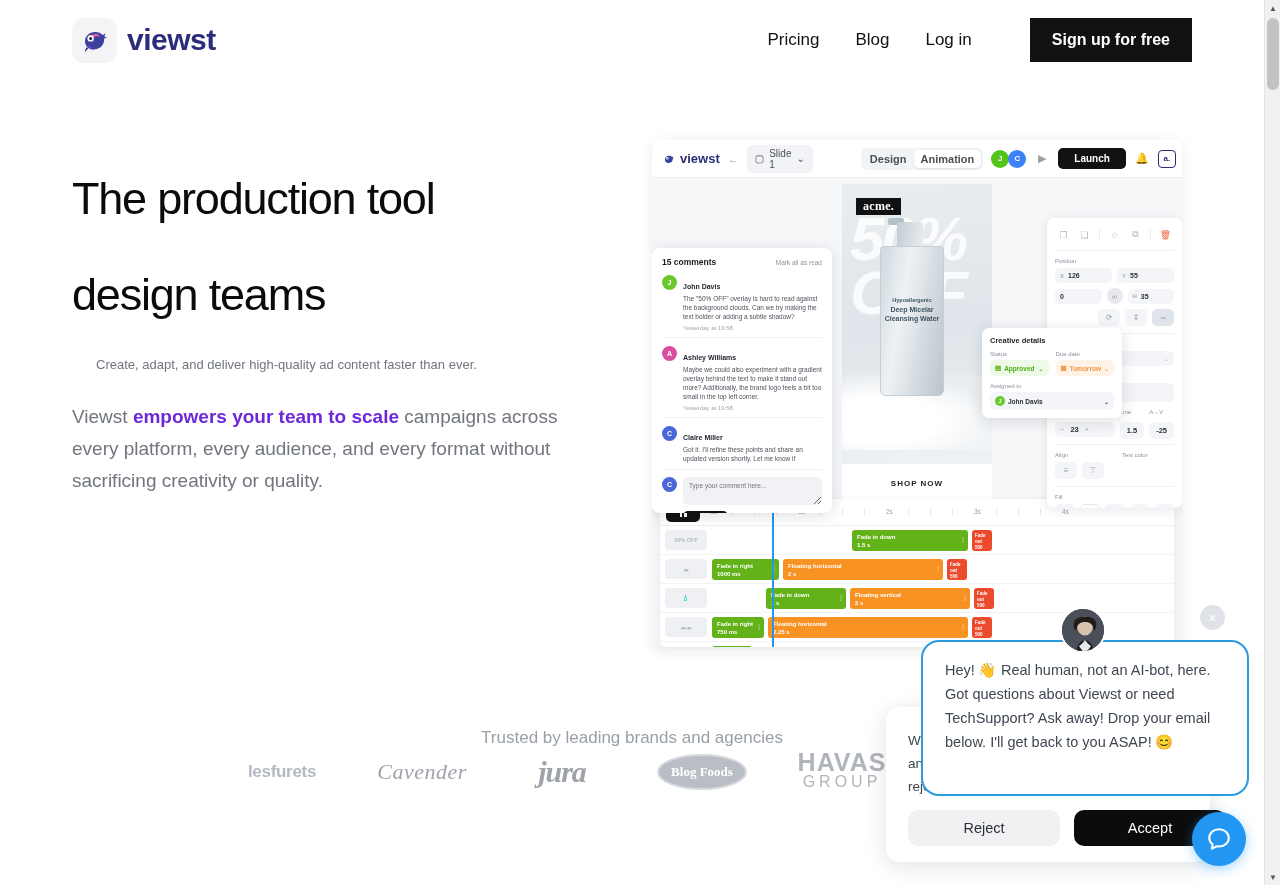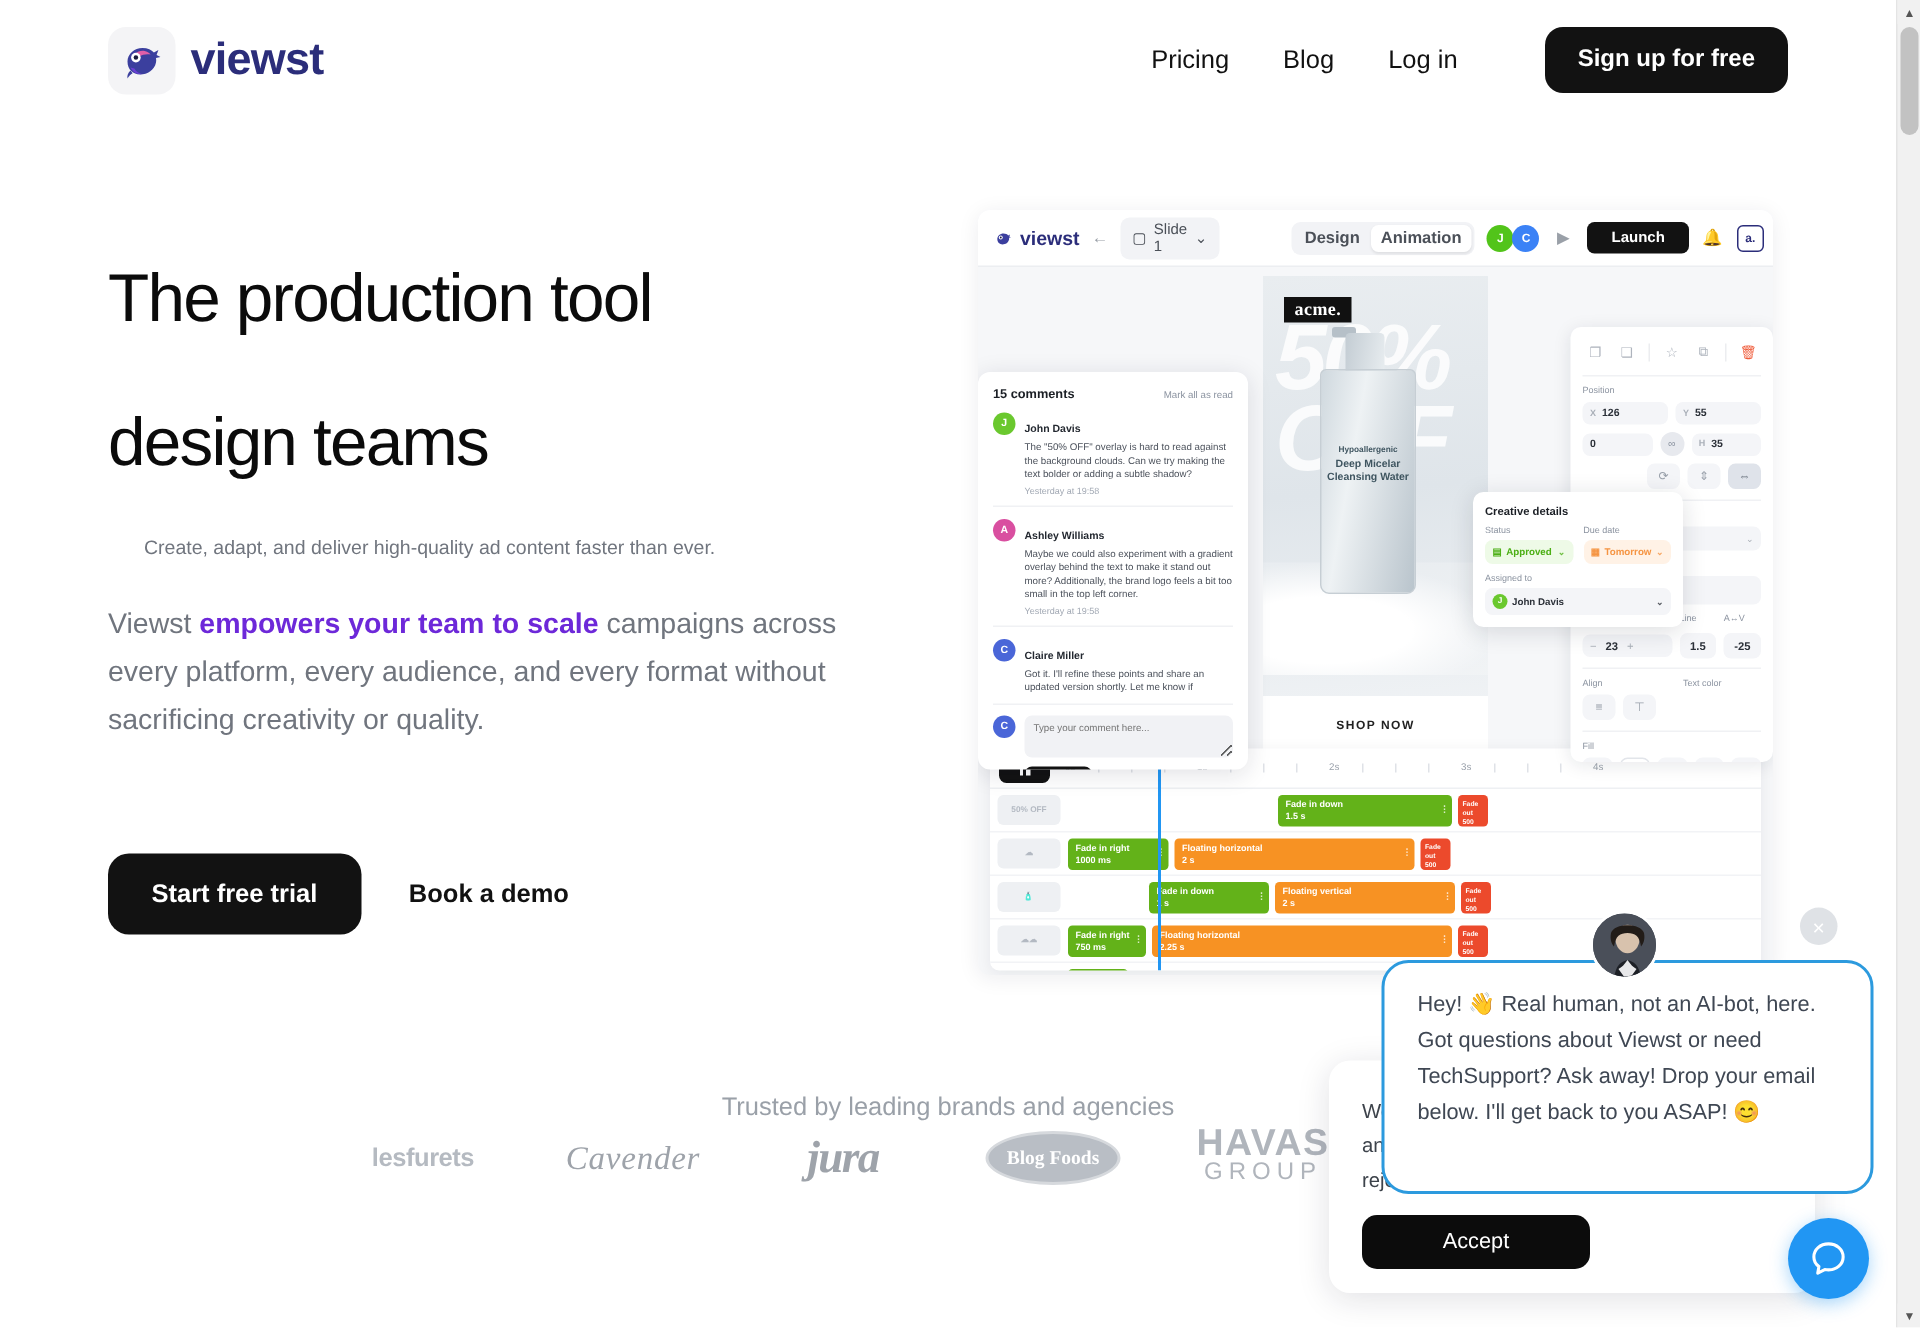--- a/index.html
+++ b/index.html
@@ -43,21 +43,21 @@
   }
   .logo-text {
     font-size: 30px; font-weight: 700; color: #2b2d7a; letter-spacing: -0.5px;
   }
   .nav { margin-left: auto; display: flex; align-items: center; gap: 36px; }
   .nav-link {
     font-size: 17px; color: #111; text-decoration: none; white-space: nowrap;
   }
   .btn-signup {
     background: #121212; color: #fff; font-size: 16px; font-weight: 700;
-    border: none; border-radius: 12px; padding: 13px 22px; cursor: pointer;
+    border: none; border-radius: 0; padding: 13px 22px; cursor: pointer;
     margin-left: 22px; white-space: nowrap;
   }
 
   
   .hero-copy { position: absolute; left: 72px; top: 175px; width: 500px; }
   h1.headline {
     font-size: 45px; line-height: 48px; font-weight: 400;
     letter-spacing: -1.2px; color: #0b0b0b;
   }
   .sub {
@@ -388,24 +388,20 @@
   <div class="hero-copy">
     <h1 class="headline">
       <span>The production tool</span><br>
       <br>
       <span>design teams</span>
     </h1>
     <p class="sub">Create, adapt, and deliver high-quality ad content faster than ever.</p>
     <p class="sub2"><span>Viewst </span><b>empowers your team to scale</b><span> campaigns across every platform, every audience, and every format without sacrificing creativity or quality.</span></p>
   </div>
 
-  <div class="cta-row">
-    <button class="btn-trial">Start free trial</button>
-    <button class="btn-demo">Book a demo</button>
-  </div>
 
   <div class="product">
     <div class="app-window">
 
       <div class="app-toolbar">
         <span class="tb-logo">
           <svg width="14" height="14" viewBox="0 0 34 34">
             <path d="M7 18c0-5 4.5-9 10-9 3.5 0 6 1.2 7.6 3l3-1.6-1.2 3.2 2.6 1.4-3 .6c.2 1 .2 2 0 3 -1 5-5.6 8-10.6 8 -4.6 0-8.4-3.2-8.4-8.6z" fill="#3b3f9e"></path>
             <circle cx="12.6" cy="15.4" r="3.2" fill="#fff"></circle>
               <circle cx="12.6" cy="15.4" r="1.5" fill="#1a1a3c"></circle>
@@ -755,20 +751,21 @@
       </span>
     </span>
     <span class="brand">
       <span class="b-entravision">entravision</span>
     </span>
   </div>
 
   <div class="cookie">
     <div class="cookie-text">We use cookies to improve your experience and analyze site traffic. You can accept or reject non-essential cookies.</div>
     <div class="cookie-btns">
+      <button class="btn-reject">Reject</button>
       <button class="btn-accept">Accept</button>
     </div>
   </div>
 
   <div class="chat-bubble">
     <div class="chat-text">Hey! 👋 Real human, not an AI-bot, here. Got questions about Viewst or need TechSupport? Ask away! Drop your email below. I'll get back to you ASAP! 😊</div>
   </div>
   <div class="chat-avatar">
     <svg width="46" height="46" viewBox="0 0 46 46">
       <rect width="46" height="46" fill="#4a4f59"></rect>

